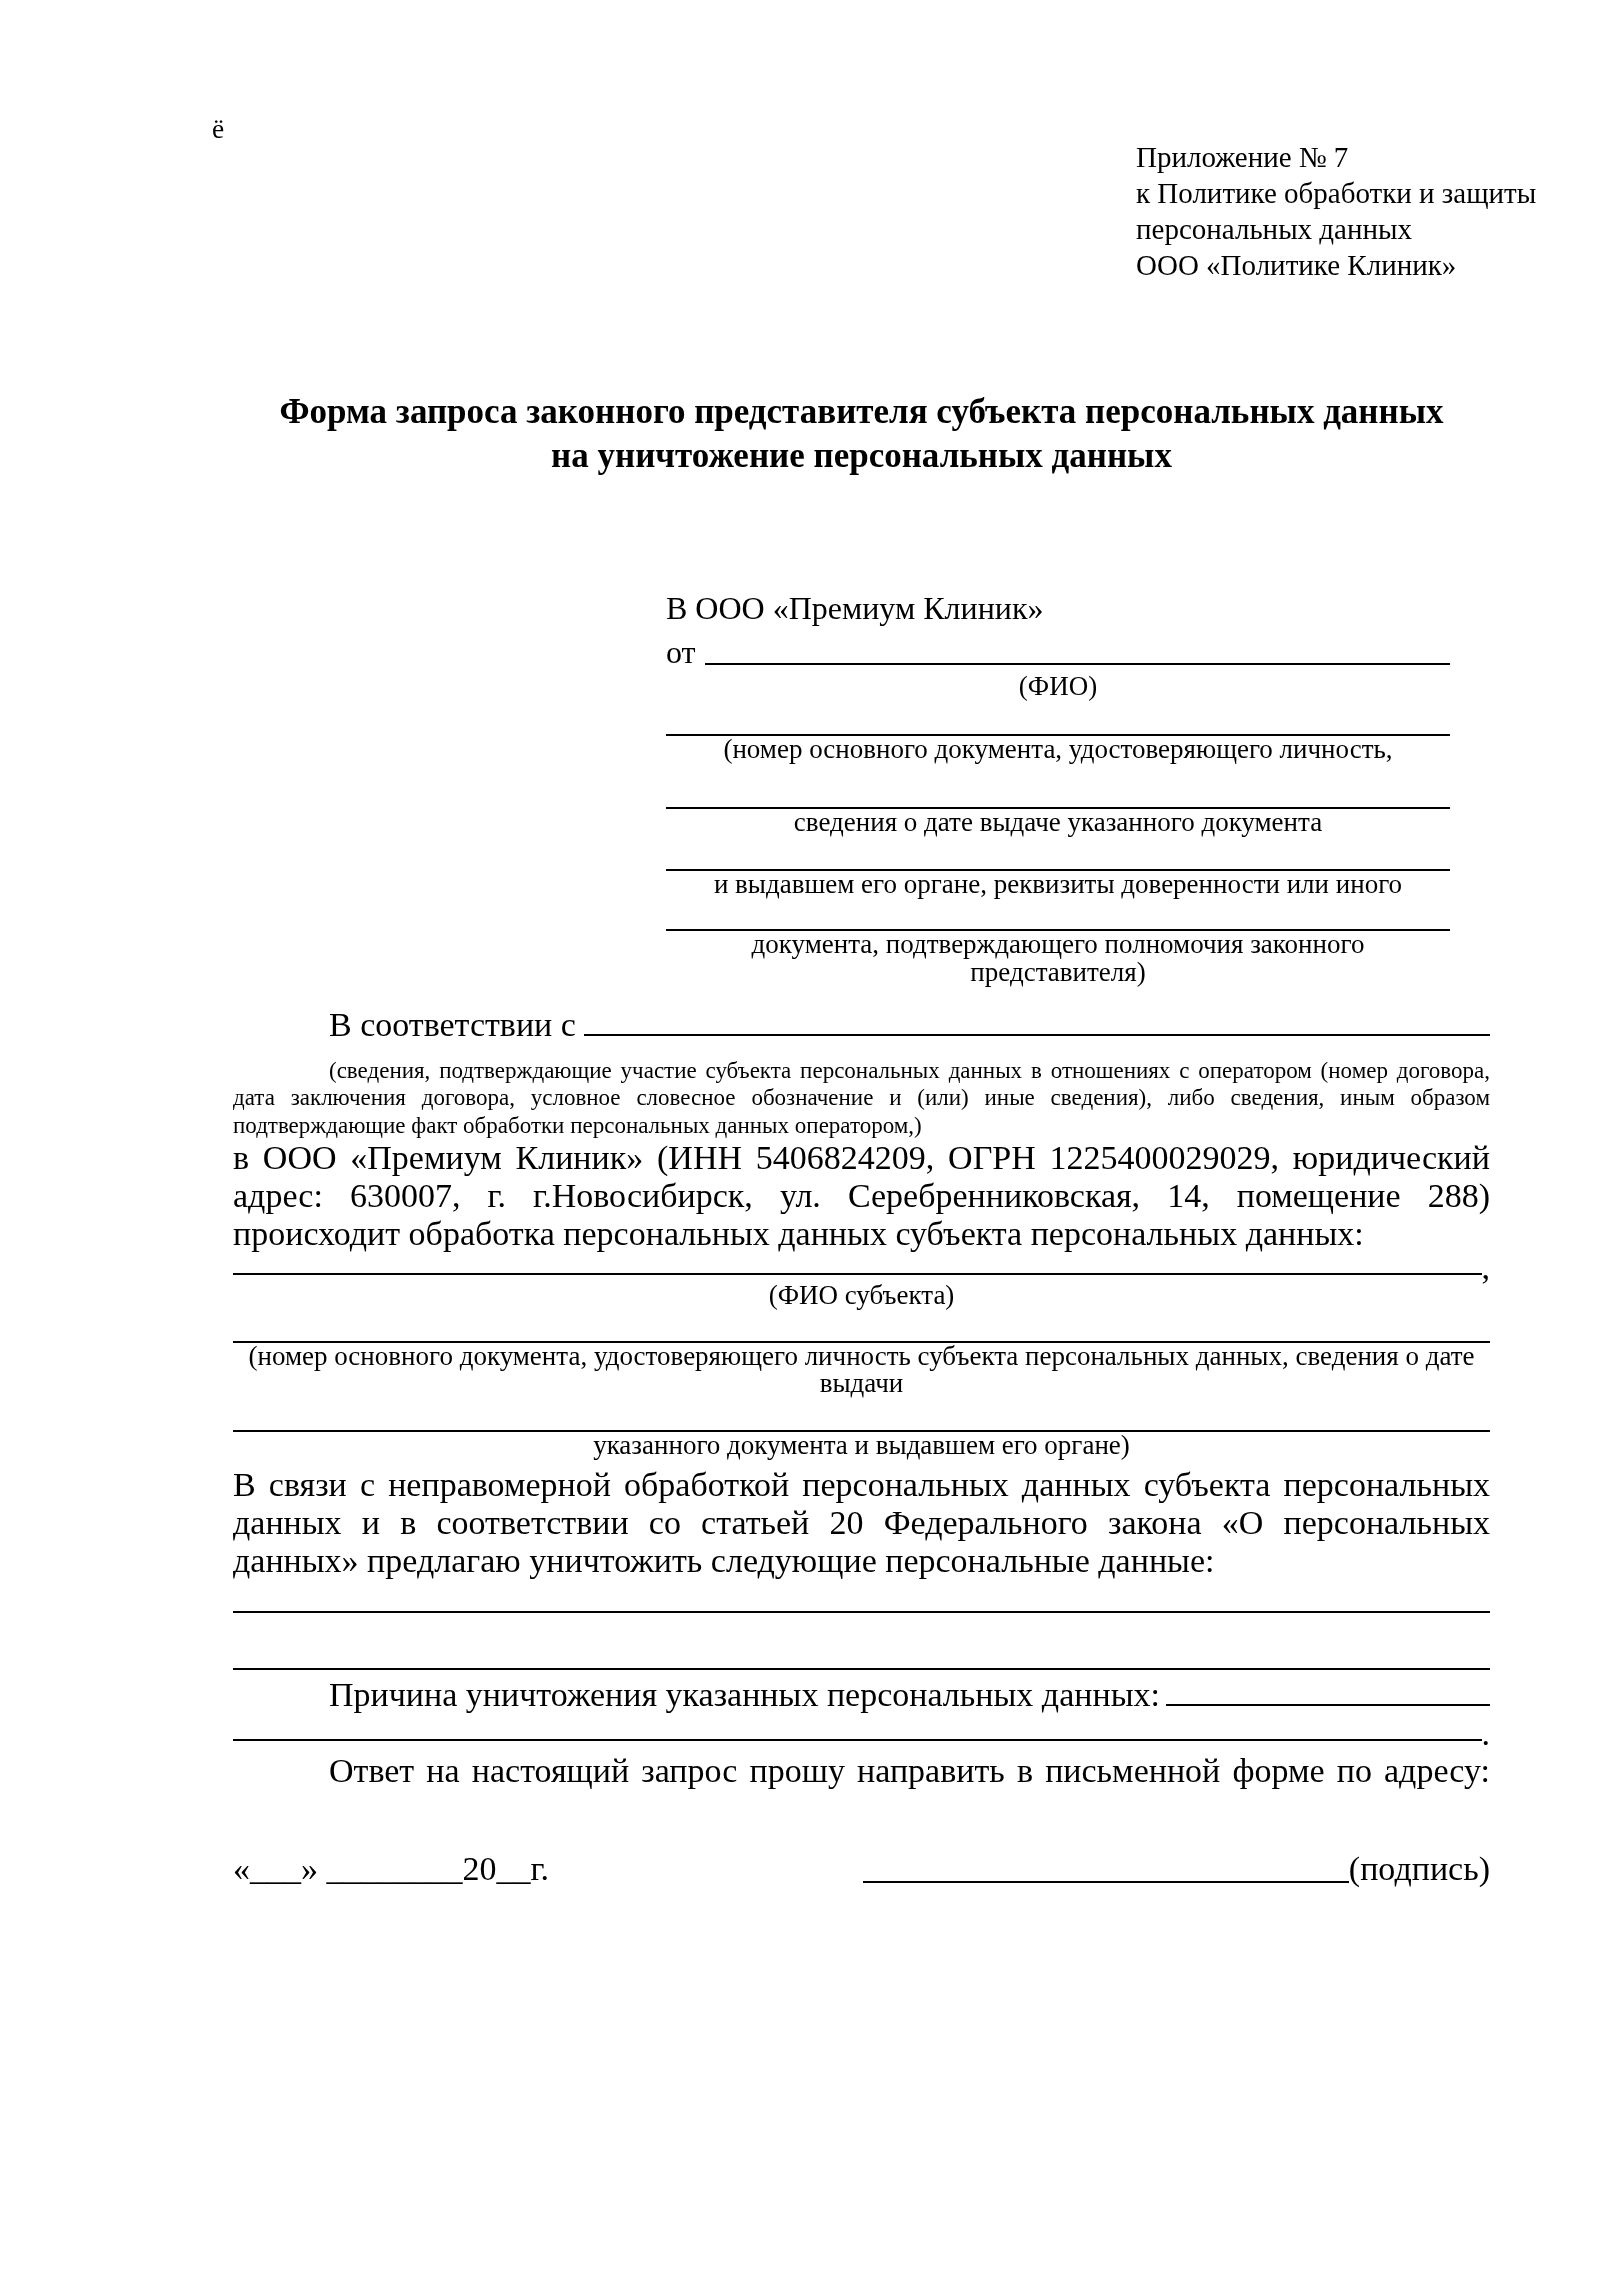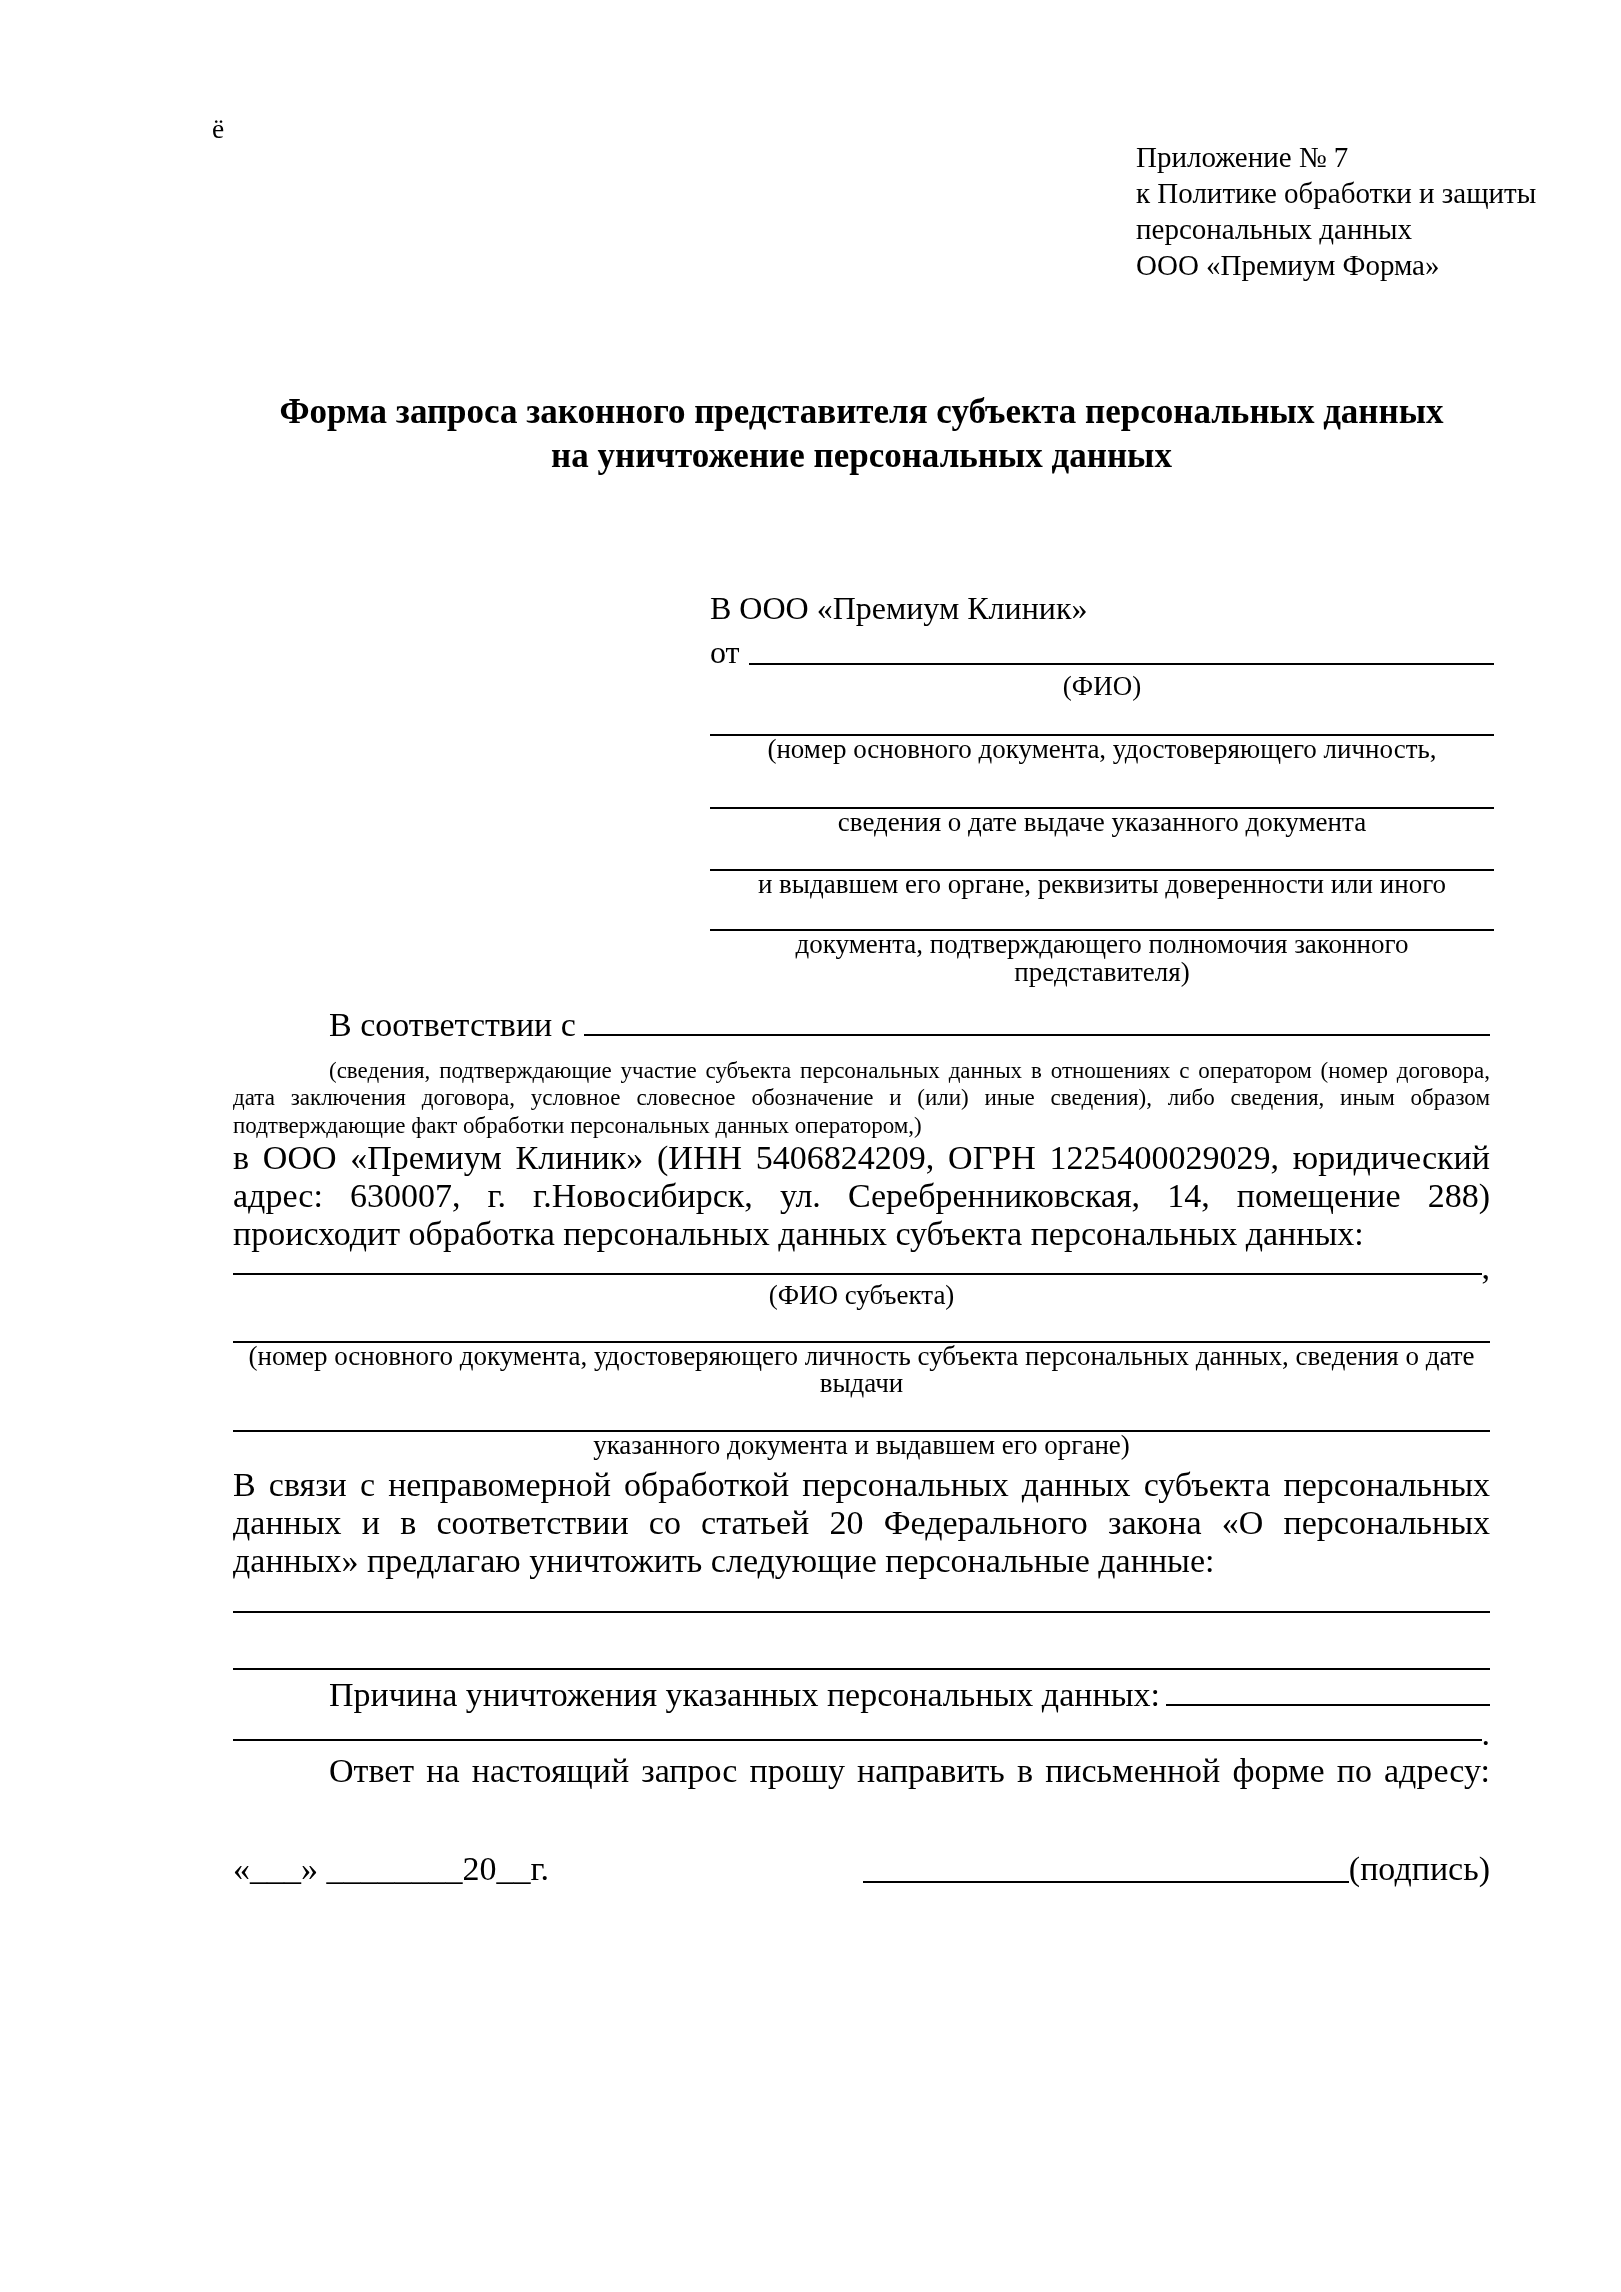--- a/index.html
+++ b/index.html
@@ -14,21 +14,21 @@
   }
   
   .stray{position:absolute;left:212px;top:114px;font-size:27.4px;}
   
   .appendix{position:absolute;left:1136px;top:139px;width:431px;
     font-size:29px;line-height:36px;}
   
   .doc-title{position:absolute;left:233px;top:390px;width:1257px;
     text-align:center;font-weight:bold;font-size:35px;line-height:44px;}
   
-  .addressee{position:absolute;left:710px;top:588px;width:784px;font-size:32px;}
+  .addressee{position:absolute;left:666px;top:588px;width:784px;font-size:32px;}
   .addr-to{line-height:41px;}
   .row{display:flex;align-items:flex-end;}
   .fill{flex:1 1 auto;border-bottom:2.9px solid #000;margin-bottom:6.9px;}
   .addr-from{height:43px;}
   .addr-from .lbl{line-height:39px;padding-right:9.8px;}
   .cap{font-size:27px;line-height:27.4px;text-align:center;}
   .cap-fio{line-height:29px;}
   .blank{border-bottom:2.9px solid #000;}
   .b1{height:33px;} .b2{height:44px;} .b3{height:32px;} .b4{height:31px;}
   
@@ -63,21 +63,21 @@
 <body>
 
 <div class="page">
 
   <div class="stray">ё</div>
 
   <div class="appendix">
     <div>Приложение № 7</div>
     <div>к Политике обработки и защиты</div>
     <div>персональных данных</div>
-    <div>ООО «Премиум Форма»</div>
+    <div>ООО «Политике Клиник»</div>
   </div>
 
   <div class="doc-title">
     <div>Форма запроса законного представителя субъекта персональных данных</div>
     <div>на уничтожение персональных данных</div>
   </div>
 
   <div class="addressee">
     <div class="addr-to">В ООО «Премиум Клиник»</div>
     <div class="row addr-from">

